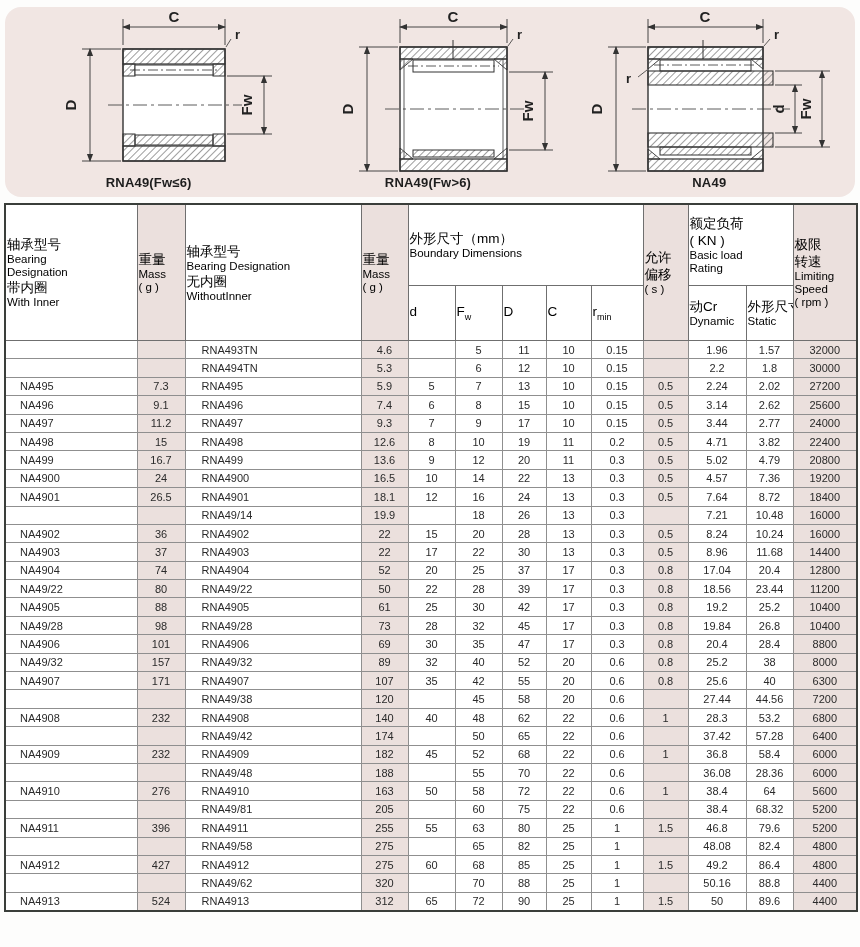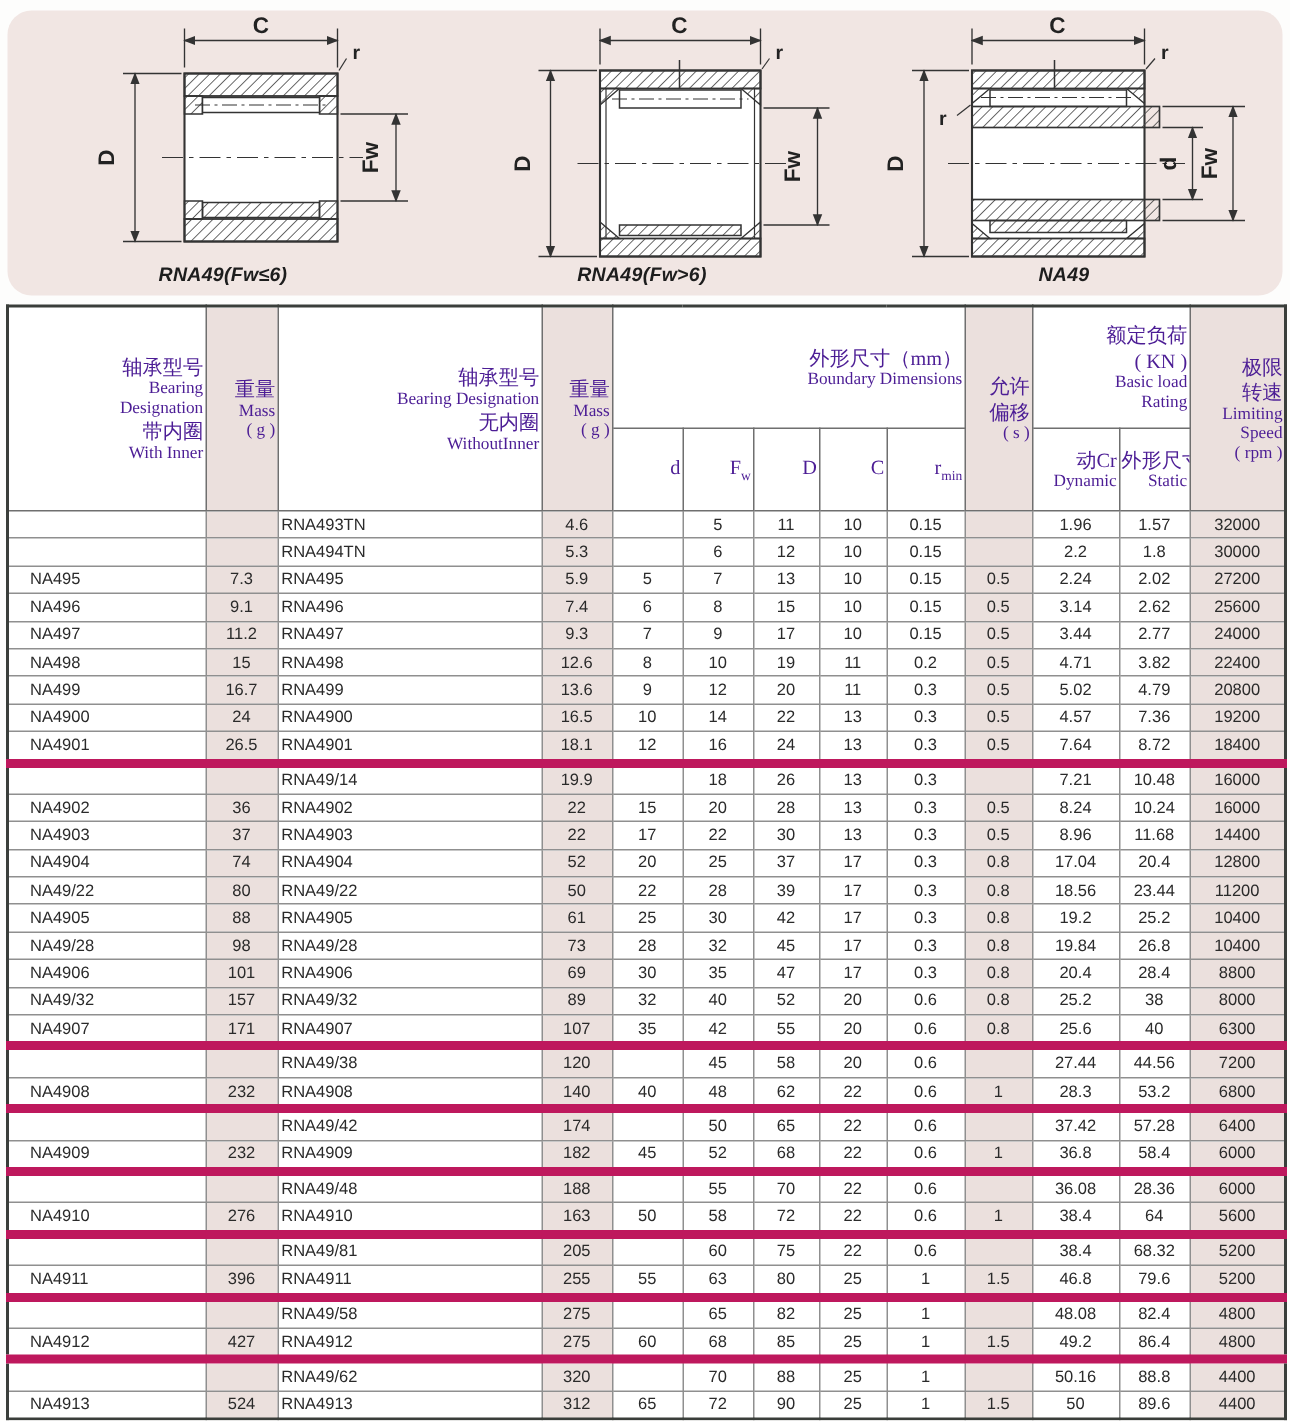--- a/index.html
+++ b/index.html
@@ -8,38 +8,38 @@
     font-family:"Liberation Sans", sans-serif;color:#2b2b2b;position:relative;
   }
   
   .panel{
     position:absolute;left:5px;top:7px;width:850px;height:190px;
     background:#f1e6e3;border-radius:16px;
     display:flex;justify-content:space-around;align-items:flex-start;
   }
   .diagram{display:flex;flex-direction:column;align-items:center;padding-top:2px;}
   .diagram svg{display:block;}
-  .caption{font-size:13px;font-weight:bold;color:#1d1d1d;margin-top:-6px;letter-spacing:.2px;font-style:italic;}
+  .caption{font-size:13px;font-weight:bold;color:#1d1d1d;margin-top:-6px;letter-spacing:.2px;}
   .dimtxt{font-size:15px;font-weight:bold;fill:#222;}
   .dimtxt-sm{font-size:13px;font-weight:bold;fill:#222;}
   
   .tablewrap{position:absolute;left:4px;top:203px;width:852px;}
   table{border-collapse:collapse;table-layout:fixed;width:852px;background:#fff;}
   table{border:2px solid #3a3e3a;}
   th,td{border:1px solid #8f8f8f;overflow:hidden;white-space:nowrap;}
-  thead th{font-weight:normal;color:#4c1d95;vertical-align:middle;text-align:right;border-color:#6f6f6f;font-family:Liberation Serif, serif;}
+  thead th{font-weight:normal;color:#000000;vertical-align:middle;text-align:left;border-color:#6f6f6f;}
   .zh{font-size:13.5px;line-height:17px;}
   .en{font-size:11.5px;line-height:13px;}
   .sub-dim{font-size:13.5px;}
   sub{font-size:9px;}
   .sh{background:#ebe0dd;}
   tbody td{height:17.4px;font-size:11px;line-height:12px;text-align:center;padding:0;color:#2a2a2a;}
   tbody td.tl{text-align:left;padding-left:14px;}
-  tbody td.tl2{text-align:left;padding-left:2px;}
-  tbody tr{border-bottom:6px solid #be185d;}
+  tbody td.tl2{text-align:left;padding-left:16px;}
+  tbody tr{border-bottom:1px solid #be185d;}
   tbody tr.ge{border-bottom:1.6px solid #4d4d4d;}
   thead tr.r2 th{height:52px;}
   thead tr.r1 th{height:78px;}
   thead{border-bottom:1.6px solid #4d4d4d;}
 </style>
 </head>
 <body>
 
 <div class="page">
 

